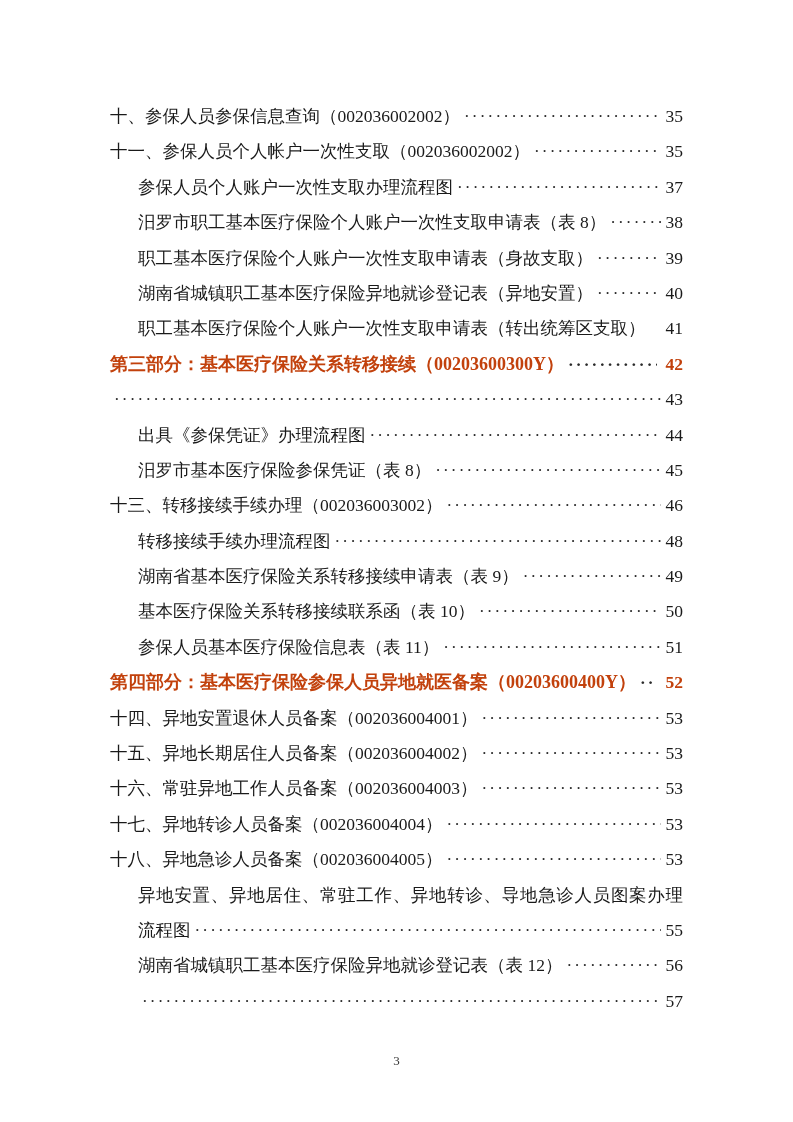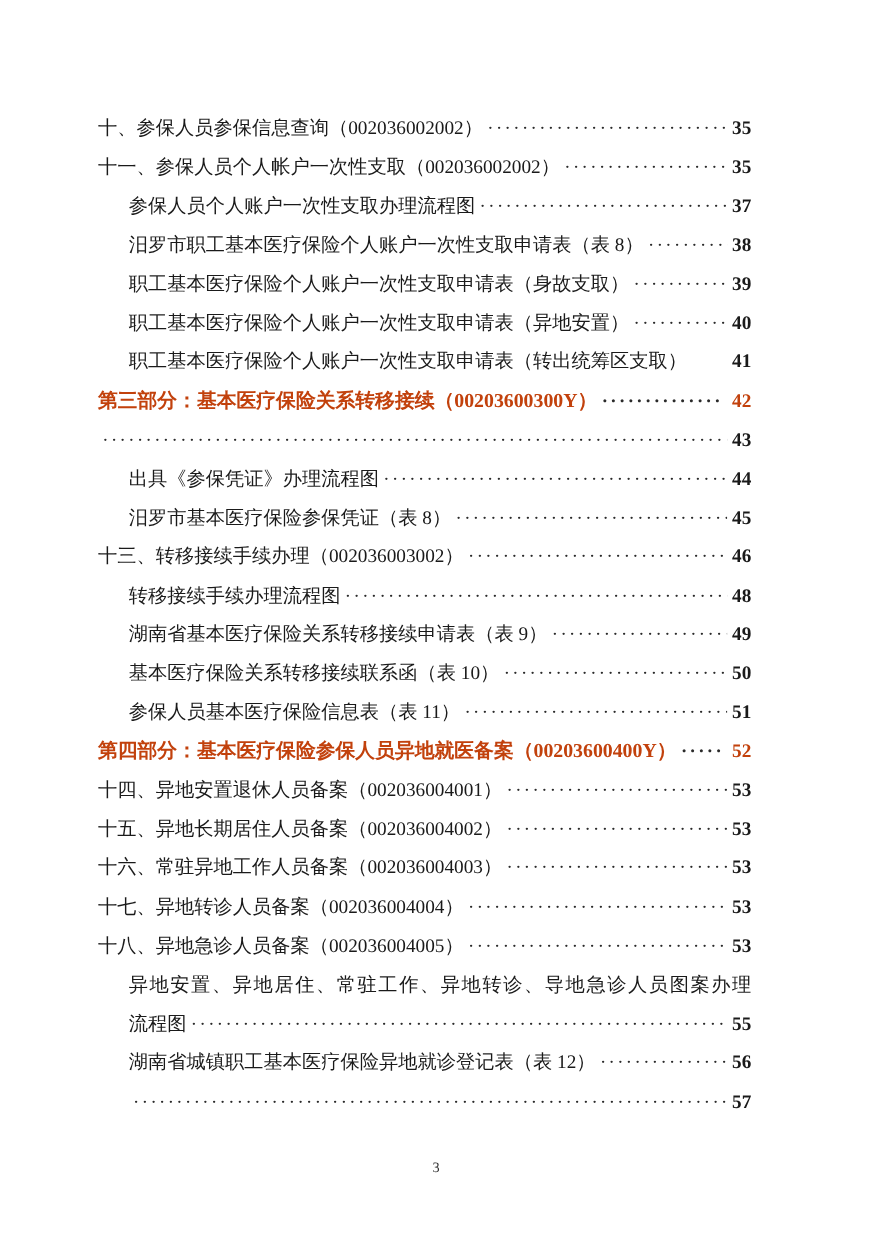--- a/index.html
+++ b/index.html
@@ -9,21 +9,21 @@
     height: 1122px;
     margin: 0 auto;
     background: #ffffff;
     font-family: "Liberation Serif", "DejaVu Serif", serif;
     color: #1a1a1a;
     overflow: hidden;
   }
   .toc {
     position: absolute;
     top: 105px;
-    left: 89px;
+    left: 110px;
     right: 110px;
   }
   .toc-row {
     display: flex;
     align-items: baseline;
     height: 35.4px;
     font-size: 17.5px;
     line-height: 23px;
     cursor: pointer;
   }
@@ -50,21 +50,20 @@
   .toc-leader::after {
     content: "····································································································································································";
     font-size: 17px;
     letter-spacing: 2.2px;
   }
   .toc-spacer { flex: 1; }
   .toc-page {
     font-size: 17.5px;
     margin-left: 3px;
     text-align: right;
-    font-weight: bold;
   }
   .toc-row.bold .toc-page { font-weight: bold; margin-left: 7px; }
   .footer {
     position: absolute;
     top: 1053px;
     left: 0;
     right: 0;
     text-align: center;
     font-size: 13px;
     color: #333;
@@ -94,21 +93,21 @@
         <span class="toc-text">汨罗市职工基本医疗保险个人账户一次性支取申请表（表 8）</span>
         <span class="toc-leader"></span>
         <span class="toc-page">38</span>
       </div>
       <div class="toc-row level-2">
         <span class="toc-text">职工基本医疗保险个人账户一次性支取申请表（身故支取）</span>
         <span class="toc-leader"></span>
         <span class="toc-page">39</span>
       </div>
       <div class="toc-row level-2">
-        <span class="toc-text">职工基本医疗保险个人账户一次性支取申请表（异地安置）</span>
+        <span class="toc-text">湖南省城镇职工基本医疗保险异地就诊登记表（异地安置）</span>
         <span class="toc-leader"></span>
         <span class="toc-page">40</span>
       </div>
       <div class="toc-row level-2">
         <span class="toc-text">职工基本医疗保险个人账户一次性支取申请表（转出统筹区支取）</span>
         <span class="toc-spacer"></span>
         <span class="toc-page">41</span>
       </div>
       <div class="toc-row level-0 bold">
         <span class="toc-text">第三部分：基本医疗保险关系转移接续（00203600300Y）</span>

